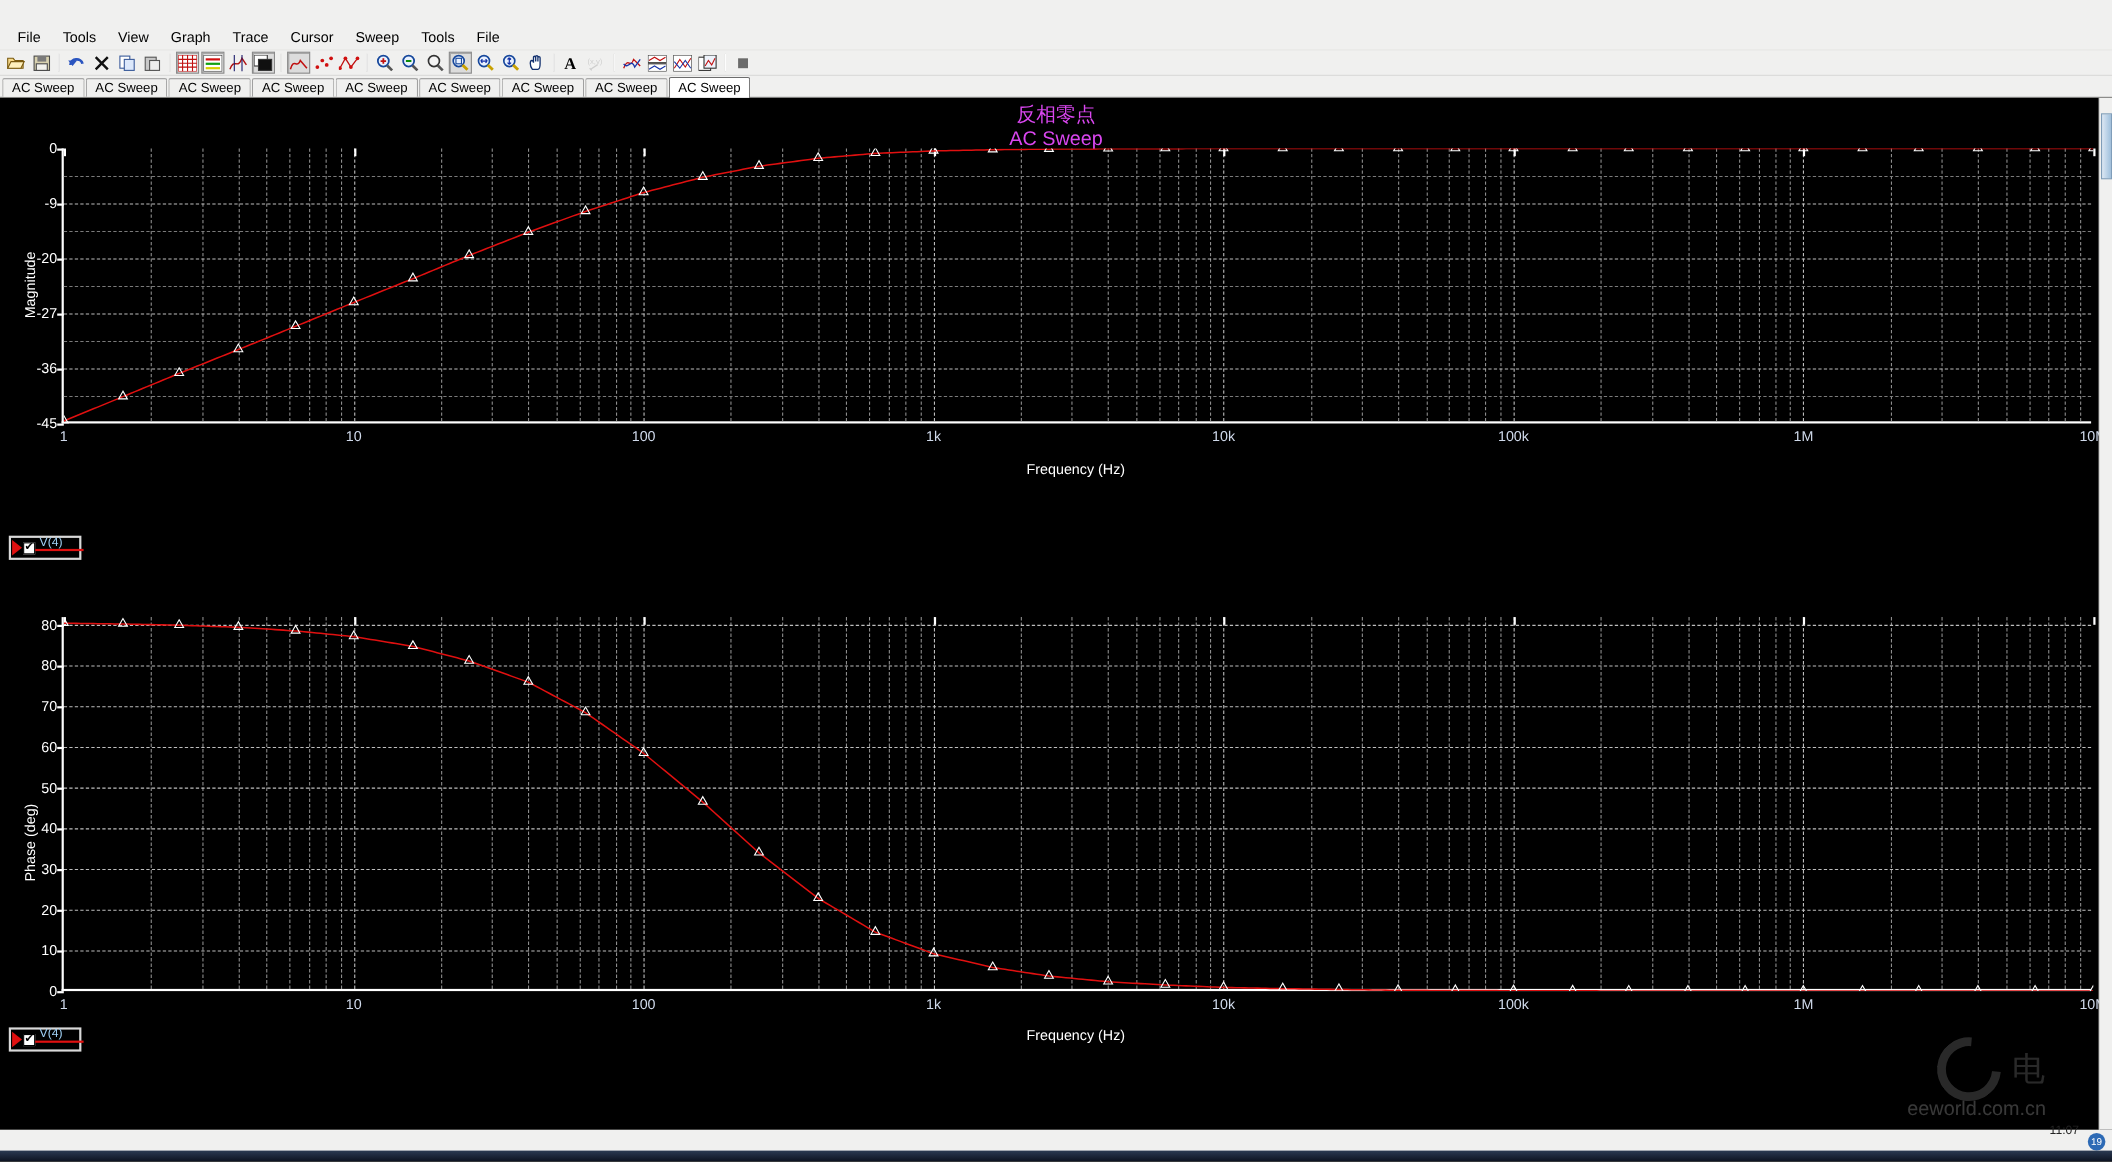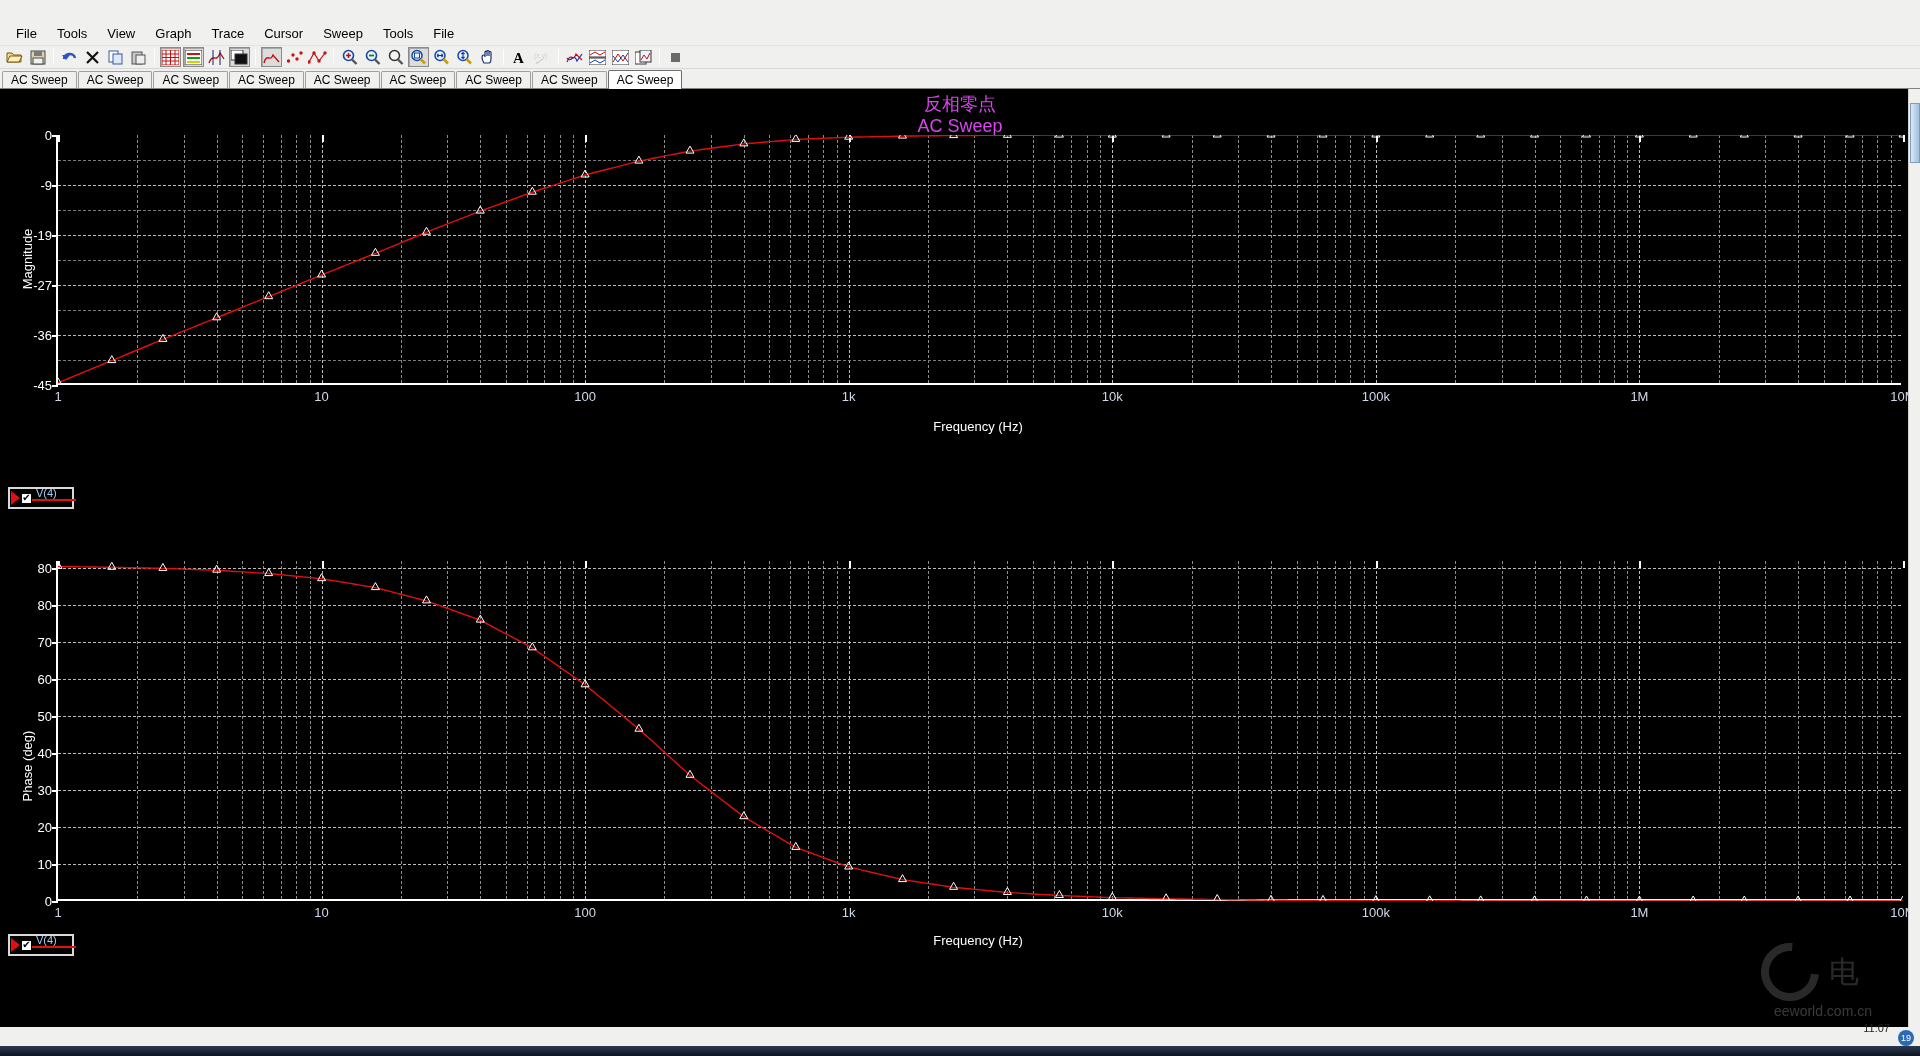--- a/index.html
+++ b/index.html
@@ -224,22 +224,22 @@
   }
   .watermark .wm-c {
     width: 58px; height: 58px; border-radius: 50%;
     border: 8px solid #fff; border-right-color: transparent;
     transform: rotate(-40deg);
   }
   .watermark .wm-t {
     color: #fff; font-size: 30px; margin-left: 10px; letter-spacing: 1px;
   }
   .watermark2 {
-    position: absolute; right: 48px; bottom: 8px;
-    color: #fff; opacity: .22; font-size: 14px;
+    position: absolute; right: 60px; bottom: 8px;
+    color: #fff; opacity: .22; font-size: 18px;
   }
   .clock {
     position: absolute; right: 30px; top: 1022px;
     font-size: 11px; color: #222;
   }
   .badge {
     position: absolute; right: 6px; top: 1030px;
     width: 16px; height: 16px; border-radius: 50%;
     background: #2d6ab5; color: #fff; font-size: 9px;
     display: flex; align-items: center; justify-content: center;
@@ -537,21 +537,21 @@
           <div class="gridline-h" style="top: 100px;"></div>
           <div class="gridline-h minor" style="top: 125px;"></div>
           <div class="gridline-h" style="top: 150px;"></div>
           <div class="gridline-h minor" style="top: 175px;"></div>
           <div class="gridline-h" style="top: 200px;"></div>
           <div class="gridline-h minor" style="top: 225px;"></div>
           <div class="ytick-label" style="top: 0px;">0</div>
           <div class="ytick-mark" style="top: 0px;"></div>
           <div class="ytick-label" style="top: 50px;">-9</div>
           <div class="ytick-mark" style="top: 50px;"></div>
-          <div class="ytick-label" style="top: 100px;">-19</div>
+          <div class="ytick-label" style="top: 100px;">-20</div>
           <div class="ytick-mark" style="top: 100px;"></div>
           <div class="ytick-label" style="top: 150px;">-27</div>
           <div class="ytick-mark" style="top: 150px;"></div>
           <div class="ytick-label" style="top: 200px;">-36</div>
           <div class="ytick-mark" style="top: 200px;"></div>
           <div class="ytick-label" style="top: 250px;">-45</div>
           <div class="ytick-mark" style="top: 250px;"></div>
           <div class="xtick-label" style="left: 0px;">1</div>
           <div class="xtick-mark" style="left: 0px;"></div>
           <div class="xtick-label" style="left: 263.571px;">10</div>

